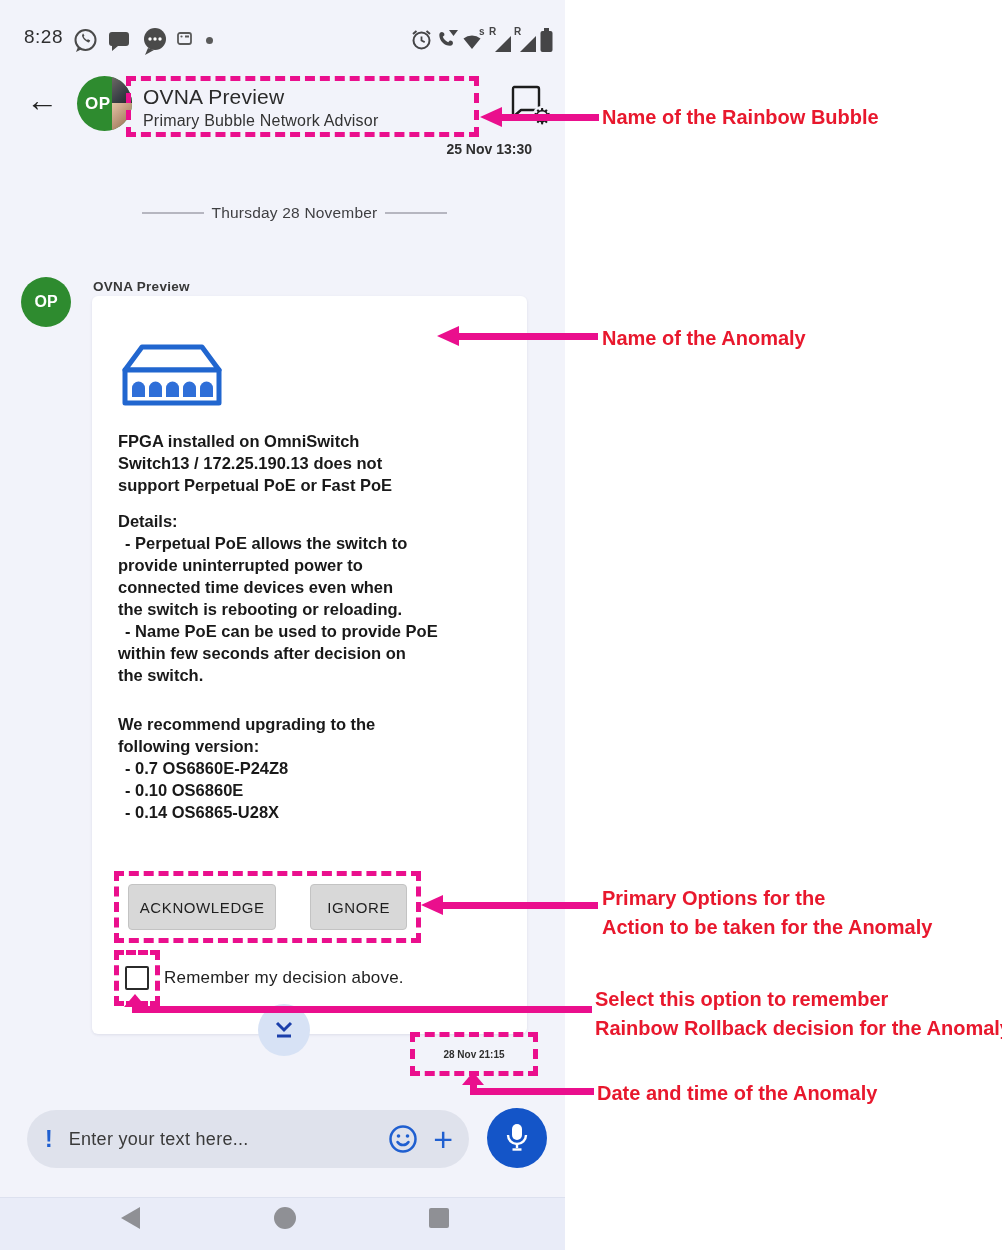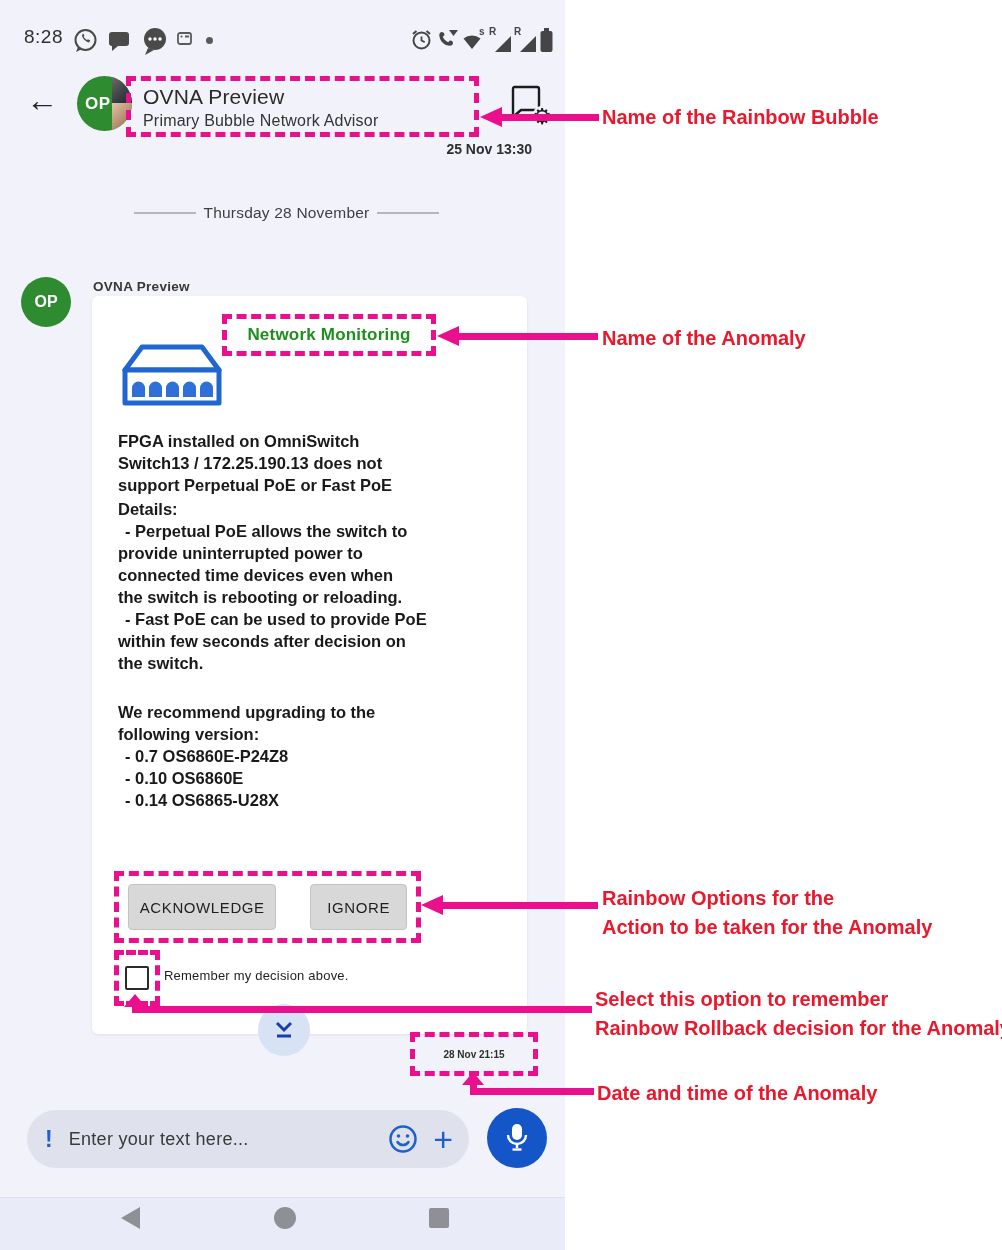--- a/index.html
+++ b/index.html
@@ -28,46 +28,46 @@
   .hdr-avatar .ph1 { width:20px; height:27px; background:linear-gradient(135deg,#6f6b66,#3a3f46 60%,#23272c); }
   .hdr-avatar .ph2 { width:20px; height:28px; background:linear-gradient(135deg,#e5c3a6,#b08a6d 60%,#6e5644); }
   .name-box { left:126px; top:76px; width:353px; height:61px; border:5px dashed #ea0f8d; padding:4px 0 0 12px; z-index:45; background:transparent; }
   .hdr-title { font-size:21px; color:#2b2b2b; font-weight:400; letter-spacing:.2px; }
   .hdr-sub { font-size:16px; color:#333; margin-top:3px; letter-spacing:.2px; }
   .chat-settings { left:508px; top:84px; width:42px; height:42px; }
   .chat-settings .gear { position:absolute; right:-2px; bottom:-2px; font-size:22px; color:#1c1c1c; line-height:22px; background:#f2f3fa; border-radius:50%; }
   .hdr-time { left:380px; top:141px; width:152px; text-align:right; font-size:14px; font-weight:700; color:#2e2e2e; }
 
   
-  .divider { left:4px; top:204px; width:565px; display:flex; align-items:center; justify-content:center; gap:8px; }
+  .divider { left:12px; top:204px; width:565px; display:flex; align-items:center; justify-content:center; gap:8px; }
   .divider .ln { width:62px; height:2px; background:#b6b6c0; }
   .divider .txt { font-size:15.5px; color:#3f3f42; letter-spacing:.2px; }
 
   
   .msg-avatar { left:21px; top:277px; width:50px; height:50px; border-radius:50%; background:#2e8b2f; color:#fff; display:flex; align-items:center; justify-content:center; font-weight:800; font-size:16px; }
   .msg-sender { left:93px; top:279px; font-size:13.5px; font-weight:700; color:#383838; letter-spacing:.3px; }
   .card { left:92px; top:296px; width:435px; height:738px; background:#fff; border-radius:6px; box-shadow:0 1px 3px rgba(40,40,90,.10); }
 
   .nm-box { left:222px; top:314px; width:214px; height:42px; border:5px dashed #ea0f8d; display:flex; align-items:center; justify-content:center; z-index:45; }
   .nm-text { font-size:17px; font-weight:800; color:#1d8f1d; letter-spacing:.2px; }
   .switch-ico { left:120px; top:342px; }
 
   .body-text { left:118px; top:430px; width:400px; font-size:16.5px; font-weight:700; color:#191919; line-height:22px; }
   .body-text div { white-space:nowrap; }
-  .gap14 { margin-top:2px; } .gap22 { margin-top:22px; } .gap15 { margin-top:27px; }
+  .gap14 { margin-top:14px; } .gap22 { margin-top:22px; } .gap15 { margin-top:27px; }
   .indent { padding-left:7px; }
 
   .btn-box { left:114px; top:871px; width:307px; height:72px; border:5px dashed #ea0f8d; display:flex; align-items:center; padding:0 9px; gap:34px; z-index:45; }
   .rb-btn { border:1px solid #c3c3c3; background:#d8d8d8; border-radius:4px; height:46px; font-family:inherit; font-size:15px; color:#1f1f1f; letter-spacing:.6px; }
   .btn-ack { width:160px; }
   .btn-ign { width:104px; }
 
   .chk-box { left:114px; top:950px; width:46px; height:56px; border:5px dashed #ea0f8d; display:flex; align-items:center; justify-content:center; z-index:45; }
   .chk { width:24px; height:24px; appearance:none; -webkit-appearance:none; border:2.5px solid #2b2b2b; border-radius:2px; background:#fff; }
-  .chk-label { left:164px; top:968px; font-size:13px; color:#1f1f1f; letter-spacing:.2px; }
+  .chk-label { left:164px; top:968px; font-size:17px; color:#1f1f1f; letter-spacing:.2px; }
 
   .scroll-btn { left:258px; top:1004px; width:52px; height:52px; border-radius:50%; background:#d7e2f5; display:flex; align-items:center; justify-content:center; }
 
   .ts-box { left:410px; top:1032px; width:128px; height:44px; border:5px dashed #ea0f8d; display:flex; align-items:center; justify-content:center; z-index:45; }
   .ts-text { font-size:10px; font-weight:700; color:#2e2e2e; }
 
   
   .pill { left:27px; top:1110px; width:442px; height:58px; border-radius:29px; background:#dfe2ec; display:flex; align-items:center; padding:0 16px 0 18px; }
   .excl { color:#1f5fd0; font-weight:800; font-size:23px; margin-right:16px; }
   .composer-input { flex:1; border:none; background:transparent; outline:none; font-family:inherit; font-size:18px; color:#3a3a3a; letter-spacing:.3px; min-width:0; }
@@ -187,34 +187,31 @@
 
   <svg class="abs switch-ico" width="104" height="66" viewBox="0 0 104 66">
     <polygon points="22,5 82,5 99,28 5,28" fill="#fff" stroke="#2166cf" stroke-width="5" stroke-linejoin="round"></polygon>
     <rect x="5" y="28" width="94" height="33" fill="#fff" stroke="#2166cf" stroke-width="5" stroke-linejoin="round"></rect>
     <path d="M12 55v-9a6.5 6.5 0 0 1 13 0v9z" fill="#2f6fd8"></path>
     <path d="M29 55v-9a6.5 6.5 0 0 1 13 0v9z" fill="#2f6fd8"></path>
     <path d="M46 55v-9a6.5 6.5 0 0 1 13 0v9z" fill="#2f6fd8"></path>
     <path d="M63 55v-9a6.5 6.5 0 0 1 13 0v9z" fill="#2f6fd8"></path>
     <path d="M80 55v-9a6.5 6.5 0 0 1 13 0v9z" fill="#2f6fd8"></path>
   </svg>
-  <div class="abs nm-box">
-    <span class="nm-text">Network Monitoring</span>
-  </div>
 
   <div class="abs body-text">
     <div>FPGA installed on OmniSwitch</div>
     <div>Switch13 / 172.25.190.13 does not</div>
     <div>support Perpetual PoE or Fast PoE</div>
     <div class="gap14">Details:</div>
     <div class="indent">- Perpetual PoE allows the switch to</div>
     <div>provide uninterrupted power to</div>
     <div>connected time devices even when</div>
     <div>the switch is rebooting or reloading.</div>
-    <div class="indent">- Fast PoE can be used to provide PoE</div>
+    <div class="indent">- Name PoE can be used to provide PoE</div>
     <div>within few seconds after decision on</div>
     <div>the switch.</div>
     <div class="gap15">We recommend upgrading to the</div>
     <div>following version:</div>
     <div class="indent">- 0.7 OS6860E-P24Z8</div>
     <div class="indent">- 0.10 OS6860E</div>
     <div class="indent">- 0.14 OS6865-U28X</div>
   </div>
 
   <div class="abs btn-box">
@@ -260,21 +257,21 @@
 
   <div class="abs navbar"></div>
   <div class="abs nav-back"></div>
   <div class="abs nav-home"></div>
   <div class="abs nav-recent"></div>
 </div>
 
 <div class="abs ann a1">Name of the Rainbow Bubble</div>
 <div class="abs ann a2">Name of the Anomaly</div>
 <div class="abs ann a3">
-  <div>Rainbow Options for the</div>
+  <div>Primary Options for the</div>
   <div>Action to be taken for the Anomaly</div>
 </div>
 <div class="abs ann a4">
   <div>Select this option to remember</div>
   <div>Rainbow Rollback decision for the Anomaly</div>
 </div>
 <div class="abs ann a5">Date and time of the Anomaly</div>
 
 <div class="abs arrow-left" style="left:480px;top:107px"></div>
 <div class="abs pbar" style="left:500px;top:114px;width:99px;height:7px"></div>

